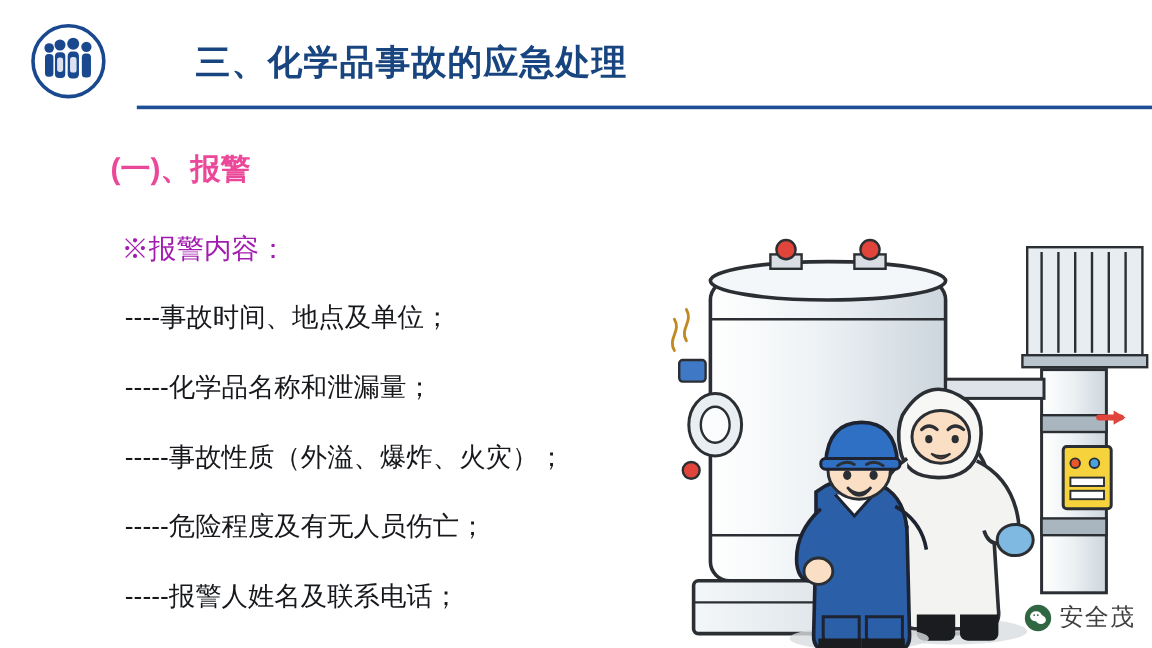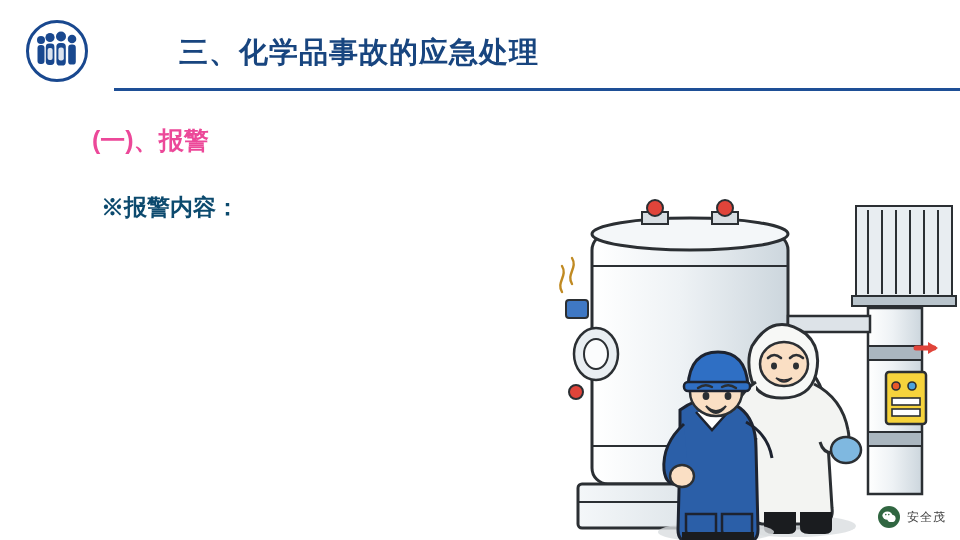--- a/index.html
+++ b/index.html
@@ -47,21 +47,20 @@
 
   .header-title {
     position: absolute;
     left: 163px;
     top: 33px;
     font-size: 29px;
     font-weight: bold;
     color: #18457f;
     letter-spacing: 1px;
     white-space: nowrap;
-    margin-left: 16px;
   }
   .header-rule {
     position: absolute;
     left: 114px;
     top: 88px;
     width: 846px;
     height: 3px;
     background: #1e4f96;
   }
 
@@ -74,22 +73,22 @@
     font-weight: bold;
     color: #ec4899;
     white-space: nowrap;
   }
 
   .content-head {
     position: absolute;
     left: 101px;
     top: 192px;
     font-size: 23px;
-    font-weight: bold;
-    color: #0c4a6e;
+    font-weight: normal;
+    color: #a21caf;
     white-space: nowrap;
   }
 
   .bullets {
     position: absolute;
     left: 104px;
     top: 248px;
     width: 470px;
   }
   .bullet {
@@ -124,21 +123,21 @@
   .wm-logo {
     width: 22px;
     height: 22px;
     border-radius: 50%;
     background: #1f5a31;
     display: flex;
     align-items: center;
     justify-content: center;
   }
   .wm-text {
-    font-size: 12px;
+    font-size: 20px;
     color: #2f2f2f;
     font-family: Liberation Sans, sans-serif;
     letter-spacing: 1px;
   }
 
   
   .ghost {
     position: absolute;
     left: 20px;
     top: 305px;
@@ -177,20 +176,27 @@
 
     <div class="header-title">三、化学品事故的应急处理</div>
 
     <div class="header-rule"></div>
   </div>
 
   <div class="section-title">(一)、报警</div>
 
   <div class="content-head">※报警内容：</div>
 
+  <div class="bullets">
+    <div class="bullet">----事故时间、地点及单位；</div>
+    <div class="bullet">-----化学品名称和泄漏量；</div>
+    <div class="bullet">-----事故性质（外溢、爆炸、火灾）；</div>
+    <div class="bullet">-----危险程度及有无人员伤亡；</div>
+    <div class="bullet">-----报警人姓名及联系电话；</div>
+  </div>
 
   <div class="ghost"></div>
 
   <div class="art">
     <svg width="404" height="344" viewBox="0 0 404 344" aria-hidden="true">
       <defs>
         <linearGradient id="tankG" x1="0" y1="0" x2="1" y2="0">
           <stop offset="0%" stop-color="#ffffff"></stop>
           <stop offset="45%" stop-color="#eef2f5"></stop>
           <stop offset="100%" stop-color="#ccd6dd"></stop>

